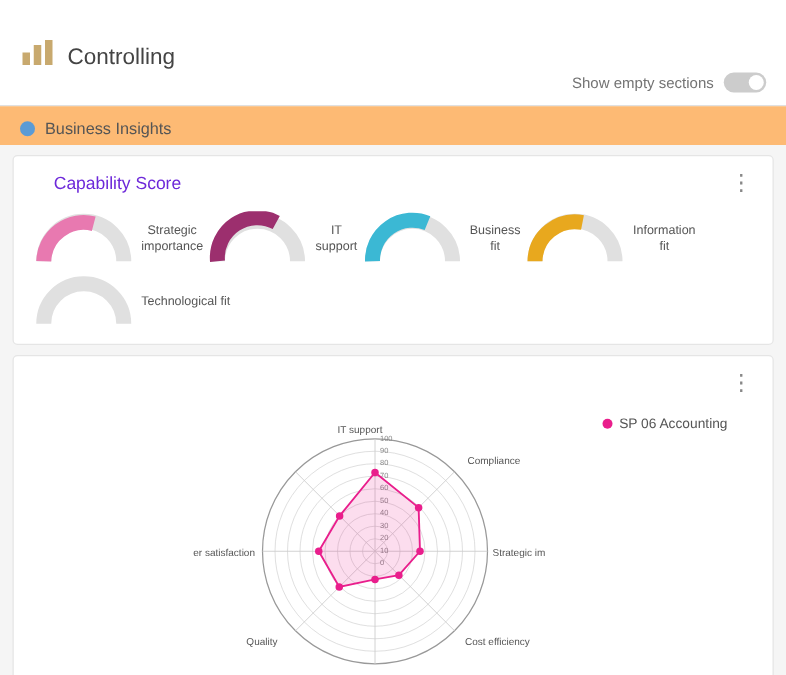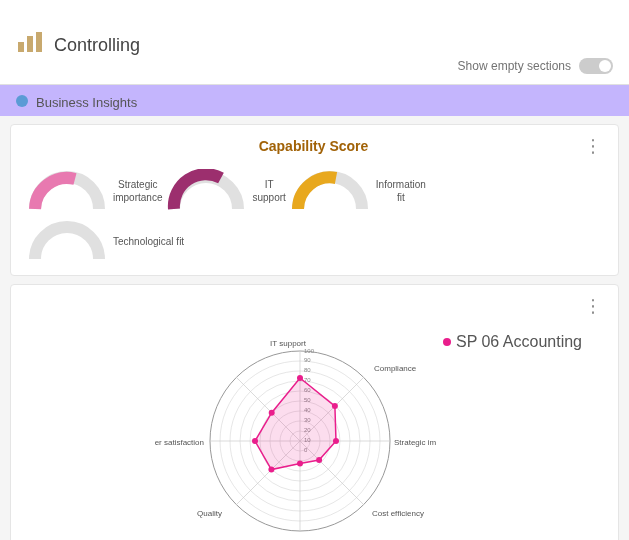--- a/index.html
+++ b/index.html
@@ -54,23 +54,24 @@
       position: absolute;
       width: 12px;
       height: 12px;
       background: #fff;
       border-radius: 50%;
       top: 2px;
       right: 2px;
     }
     .section-header {
       display: flex;
+      align-items: center;
       gap: 8px;
       padding: 10px 16px 6px;
-      background: #c4b5fd;
+      background: #fdba74;
     }
     .section-dot {
       width: 12px;
       height: 12px;
       border-radius: 50%;
       background: #5b9bd5;
     }
     .section-title {
       font-size: 13px;
       color: #555;
@@ -83,24 +84,22 @@
       padding: 12px 16px;
     }
     .card-header {
       display: flex;
       align-items: center;
       justify-content: space-between;
       margin-bottom: 14px;
     }
     .card-title {
       font-size: 14px;
-      color: #a16207;
-      text-align: center;
+      color: #6d28d9;
       flex: 1;
-      font-weight: bold;
     }
     .more-icon {
       color: #888;
       font-size: 18px;
       cursor: pointer;
       line-height: 1;
     }
     .capability-grid {
       display: grid;
       grid-template-columns: repeat(5, 1fr);
@@ -140,21 +139,21 @@
       align-items: center;
       position: relative;
     }
     .radar-legend {
       position: absolute;
       top: 4px;
       right: 20px;
       display: flex;
       align-items: center;
       gap: 5px;
-      font-size: 16px;
+      font-size: 11px;
       color: #555;
       padding-left: 24px;
     }
     .legend-dot {
       width: 8px;
       height: 8px;
       border-radius: 50%;
       background: #e91e8c;
     }
   </style>
@@ -203,20 +202,29 @@
     <div class="capability-item">
       <div class="gauge">
         <svg viewBox="0 0 80 44">
           <path d="M8,40 A32,32 0 0,1 72,40" fill="none" stroke="#e0e0e0" stroke-width="12"></path>
           <path d="M8,40 A32,32 0 0,1 55,9" fill="none" stroke="#9c2f6e" stroke-width="12"></path>
         </svg>
       </div>
       <span class="cap-label">IT support</span>
     </div>
 
+    <div class="capability-item">
+      <div class="gauge">
+        <svg viewBox="0 0 80 44">
+          <path d="M8,40 A32,32 0 0,1 72,40" fill="none" stroke="#e0e0e0" stroke-width="12"></path>
+          <path d="M8,40 A32,32 0 0,1 52,9.5" fill="none" stroke="#3bb8d4" stroke-width="12"></path>
+        </svg>
+      </div>
+      <span class="cap-label">Business fit</span>
+    </div>
 
 
     <div class="capability-item">
       <div class="gauge">
         <svg viewBox="0 0 80 44">
           <path d="M8,40 A32,32 0 0,1 72,40" fill="none" stroke="#e0e0e0" stroke-width="12"></path>
           <path d="M8,40 A32,32 0 0,1 46,9" fill="none" stroke="#e8a81e" stroke-width="12"></path>
         </svg>
       </div>
       <span class="cap-label">Information fit</span>

